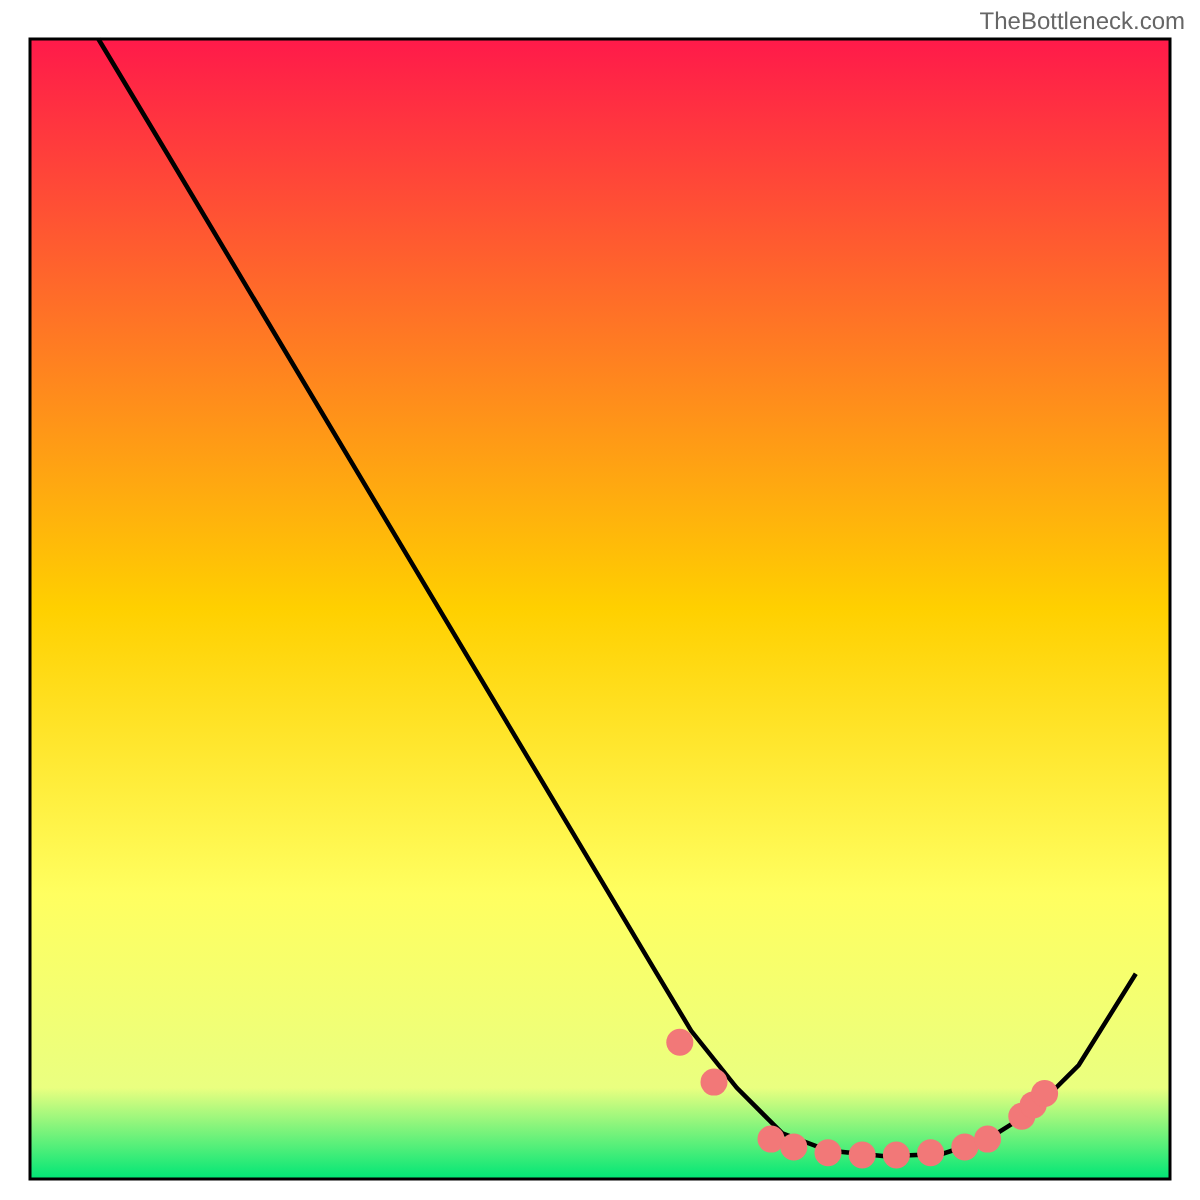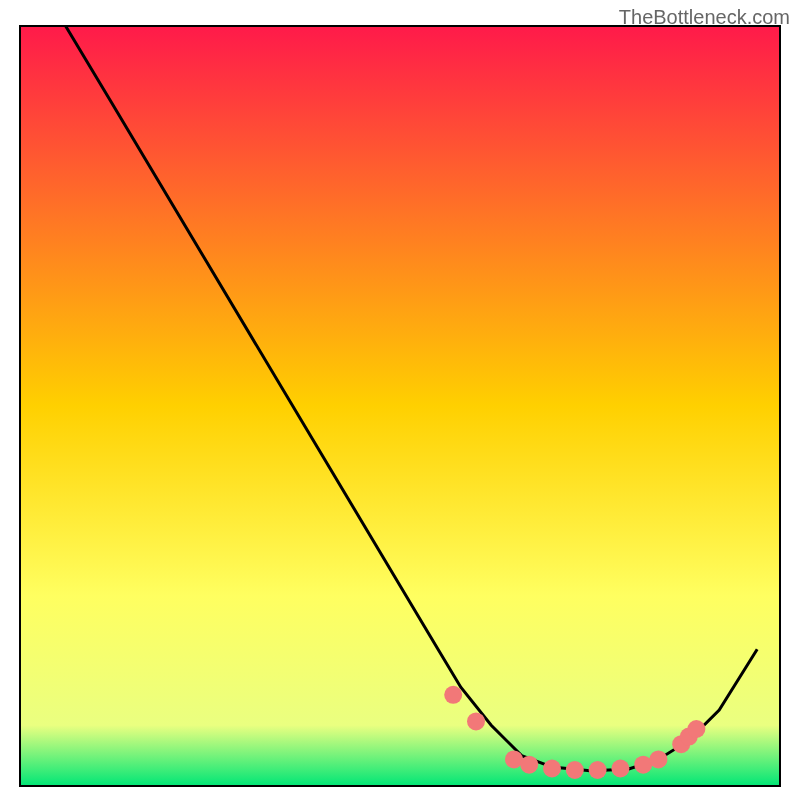--- a/index.html
+++ b/index.html
@@ -13,21 +13,21 @@
   .chart-container {
     position: relative;
     width: 800px;
     height: 800px;
     background: white;
   }
   .watermark {
     position: absolute;
     top: 6px;
     right: 10px;
-    font-size: 20px;
+    font-size: 16px;
     color: #666;
     font-family: Arial, sans-serif;
     z-index: 10;
   }
   svg {
     display: block;
   }
 </style>
 </head>
 <body>

